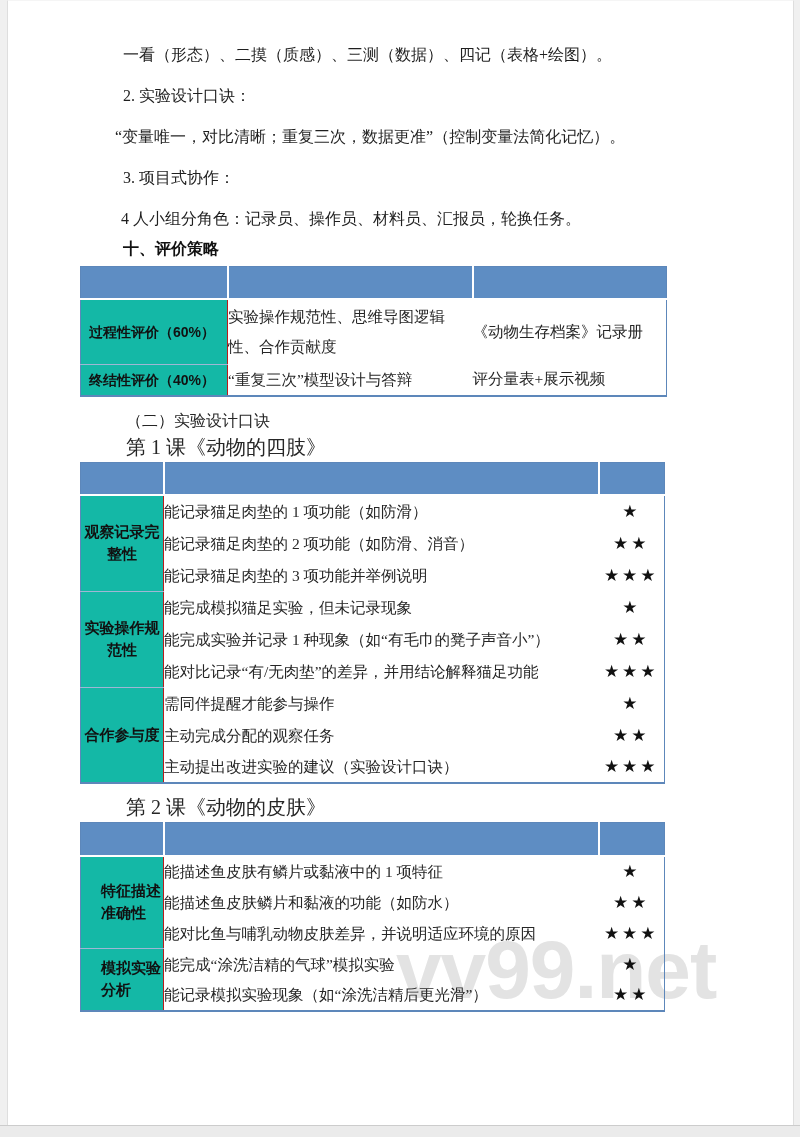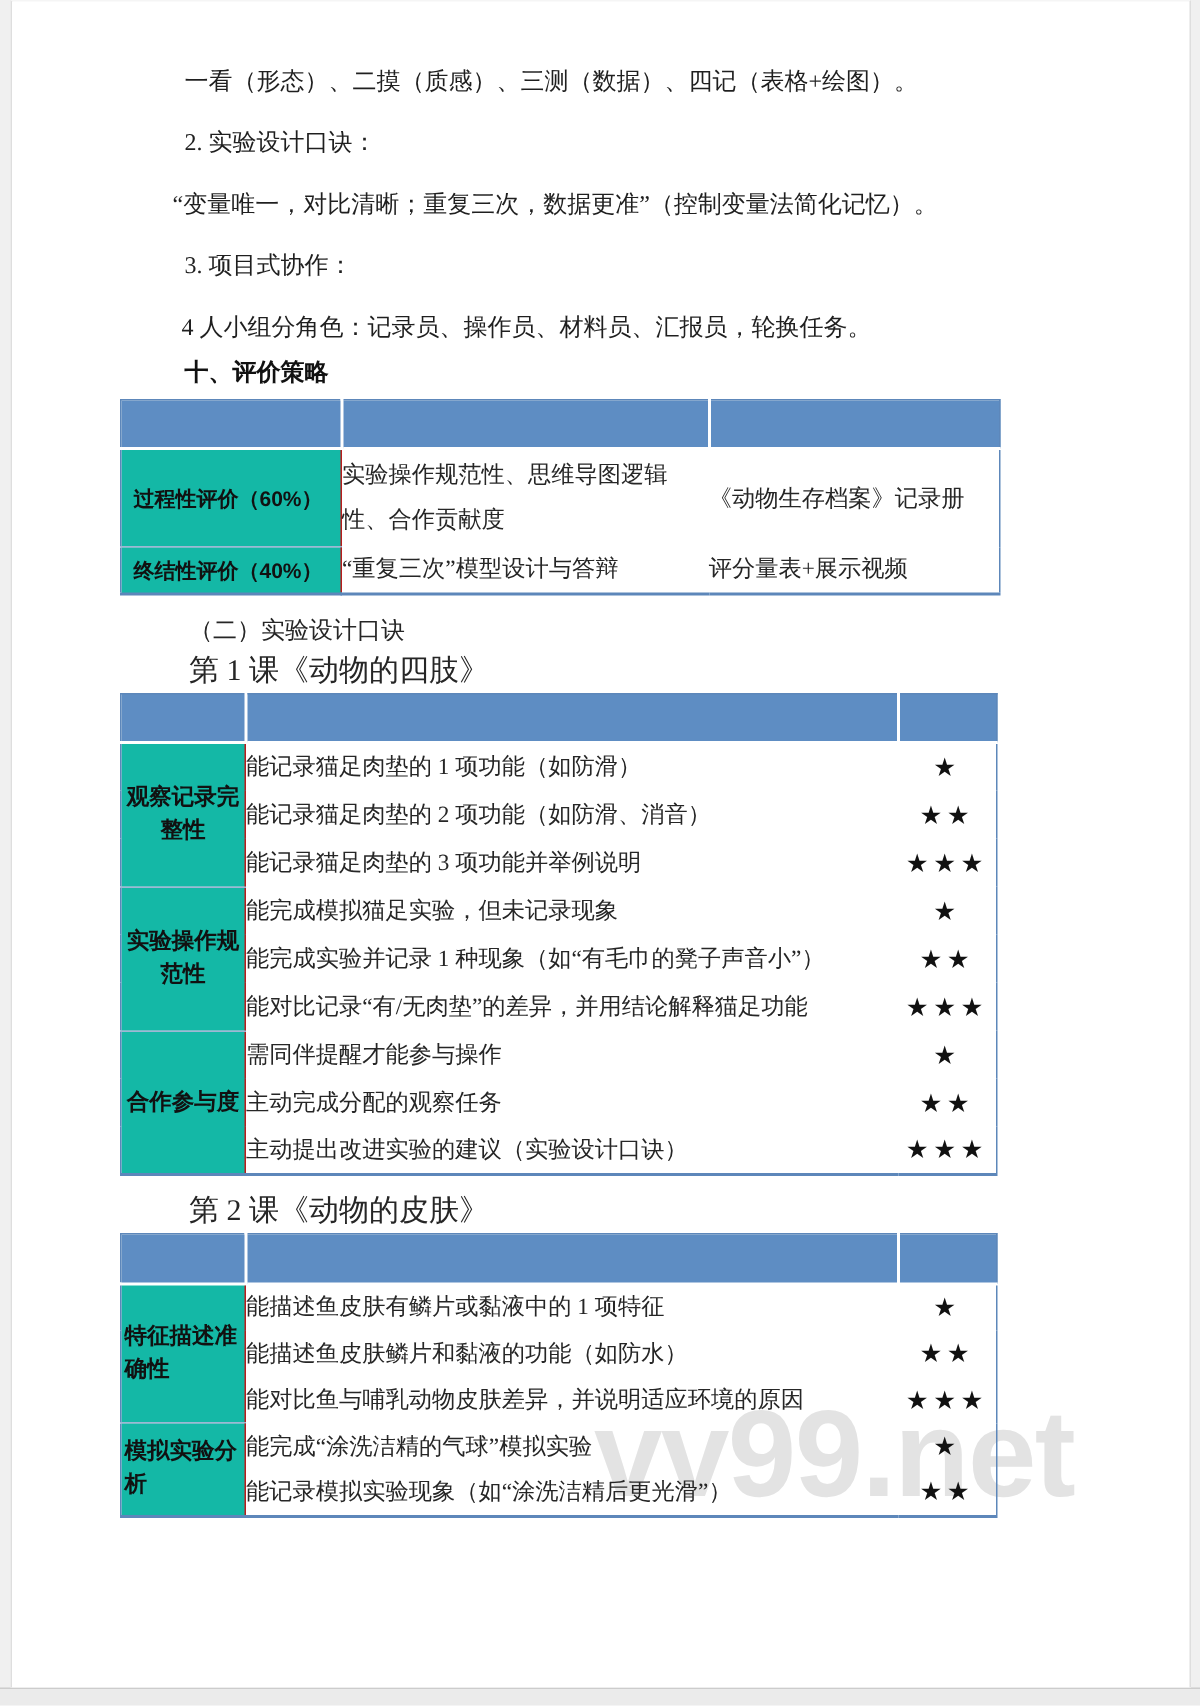--- a/index.html
+++ b/index.html
@@ -88,21 +88,21 @@
     text-align: center;
     padding: 0 4px;
   }
   tr:last-child .cat, .cat.last { border-bottom: none; }
   #t1 .cat {
     text-align: left;
     padding-left: 8px;
     font-size: 14px;
     white-space: nowrap;
   }
-  #t3 .cat { text-align: left; padding-left: 2px; margin-left: 24px; }
+  #t3 .cat { text-align: left; padding-left: 20px; margin-left: 24px; }
   .desc {
     font-size: 15.5px;
     line-height: 21px;
     padding: 0 10px;
     color: #262626;
   }
   #t1 .desc { line-height: 30px; }
   .tool { font-size: 15.5px; padding: 0 4px 0 6px; color: #262626; }
   .stars {
     text-align: center;

